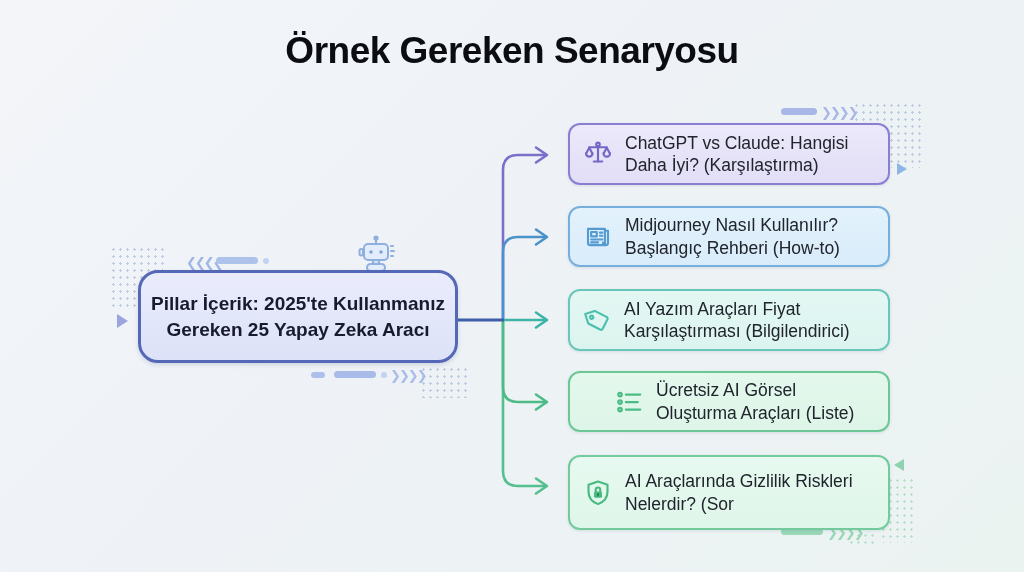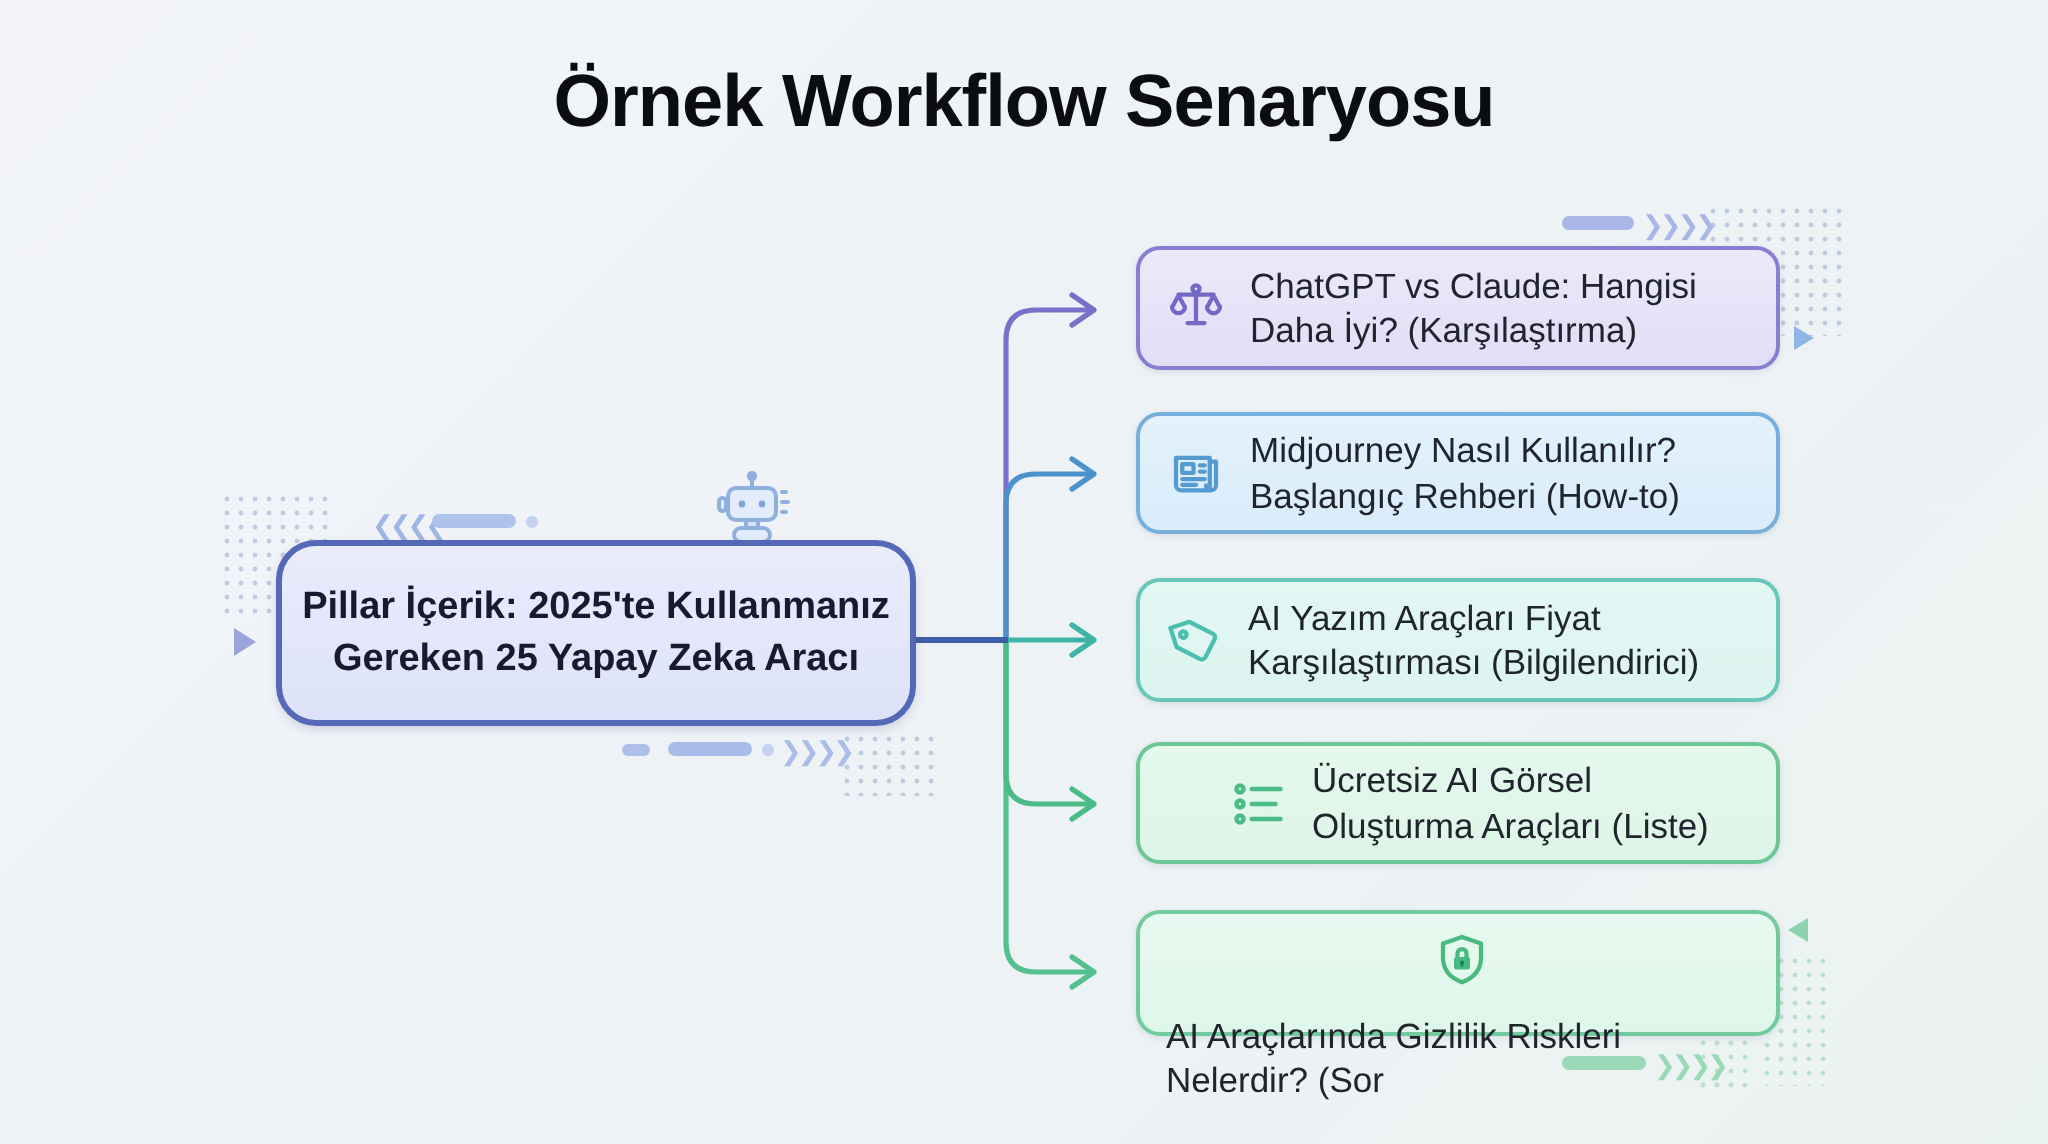--- a/index.html
+++ b/index.html
@@ -43,21 +43,21 @@
   }
   .branch-node .label{
     font-size:17.5px;font-weight:500;line-height:1.28;color:#20242c;
   }
   .node-icon{flex:0 0 30px;width:30px;height:30px;}
   .b1{top:123px;height:62px;background:linear-gradient(180deg,#ece9fb,#e1def6);border-color:#8a7ed3;}
   .b2{top:206px;height:61px;background:linear-gradient(180deg,#e3f2fc,#d9ecfa);border-color:#77afdc;}
   .b3{top:289px;height:62px;background:linear-gradient(180deg,#e3f7f3,#dcf4ef);border-color:#69c7b9;padding-left:12px;}
   .b4{top:371px;height:61px;background:linear-gradient(180deg,#e4f8ec,#ddf5e8;);border-color:#6cc795;padding-left:44px;}
   .b4{background:linear-gradient(180deg,#e4f8ec,#ddf5e8);}
-  .b5{top:455px;height:63px;background:linear-gradient(180deg,#e7f9f0,#dff6ea);border-color:#72ca9d;flex-direction:column;}
+  .b5{top:455px;height:75px;background:linear-gradient(180deg,#e7f9f0,#dff6ea);border-color:#72ca9d;}
   
   #connectors{position:absolute;left:0;top:0;}
   
   .dots{
     position:absolute;
     background-image:radial-gradient(circle,var(--dc,#b7c4dd) 1.1px,transparent 1.35px);
     background-size:7px 7px;
     opacity:.85;
   }
   .bar{position:absolute;height:7px;border-radius:4px;}
@@ -68,21 +68,21 @@
     line-height:1;user-select:none;
   }
   .tri{position:absolute;width:0;height:0;}
   .robot{position:absolute;left:351px;top:234px;}
 </style>
 </head>
 <body>
 
 <div id="canvas">
 
-  <div class="title">Örnek Workflow Senaryosu</div>
+  <div class="title">Örnek Gereken Senaryosu</div>
 
   <div class="dots" style="left:110px;top:246px;width:56px;height:64px;"></div>
   <div class="dots" style="left:853px;top:102px;width:72px;height:66px;"></div>
   <div class="dots" style="left:420px;top:366px;width:50px;height:32px;"></div>
   <div class="dots" style="--dc:#b2dcc6;left:880px;top:477px;width:34px;height:66px;"></div>
   <div class="dots" style="--dc:#b2dcc6;left:848px;top:518px;width:30px;height:30px;"></div>
 
   <span class="chev" style="left:186px;top:256px;color:#9fb6e4;">❮❮❮❮</span>
   <div class="bar" style="left:216px;top:257px;width:42px;background:#aec3ec;"></div>
   <div class="dot" style="left:263px;top:258px;background:#c3d2f0;"></div>

